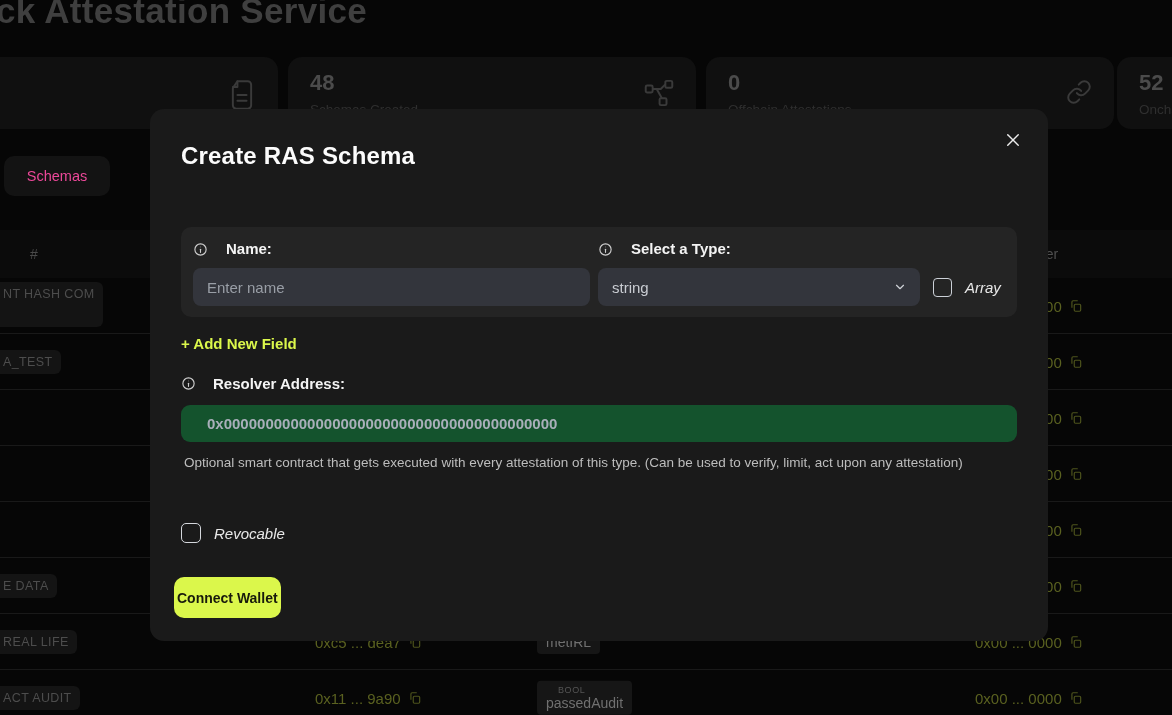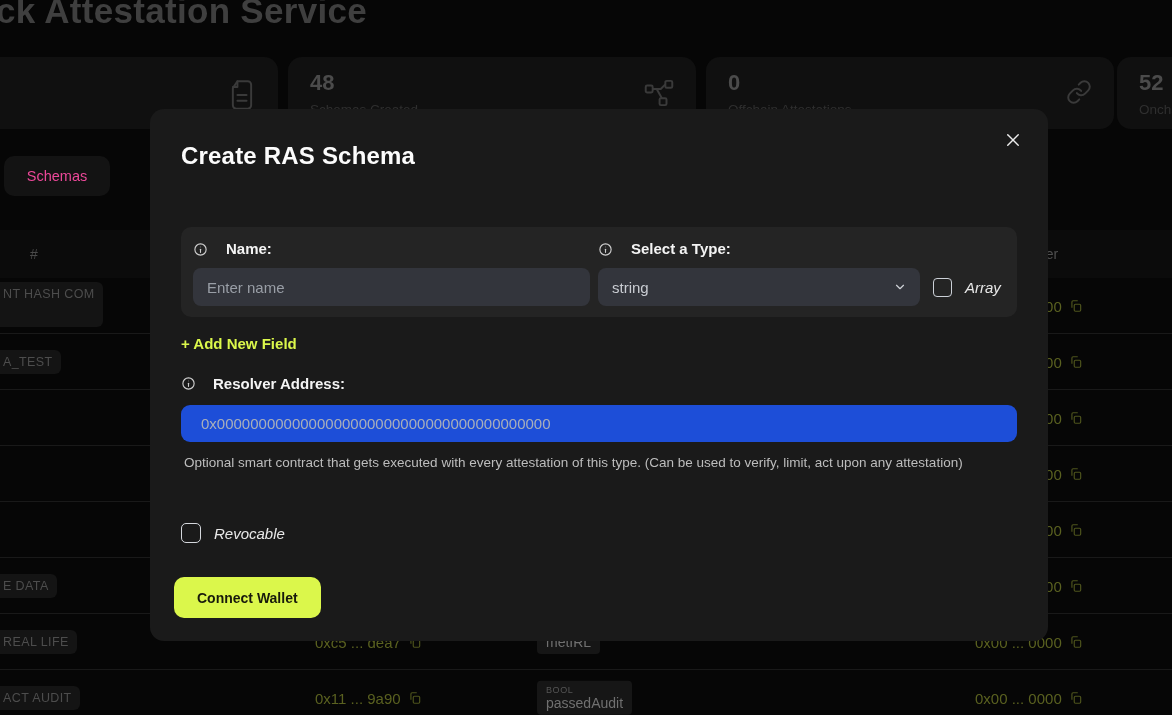--- a/index.html
+++ b/index.html
@@ -36,21 +36,21 @@
     padding:5px 8px 5px 23px;border-radius:6px;white-space:nowrap;}
   .name-chip.tall{top:4px;transform:none;padding-bottom:26px;}
 
   .cell-hash{position:absolute;top:50%;transform:translateY(-50%);
     color:var(--hash-dim);font-size:15px;display:flex;align-items:center;gap:7px;white-space:nowrap;}
   .cell-uid{left:315px;} .cell-resolver{left:975px;}
   .copy-btn{display:inline-flex;color:inherit;opacity:.85;cursor:pointer;background:none;border:none;}
 
   .schema-chip{position:absolute;left:537px;top:50%;transform:translateY(-50%);
     background:#161616;border-radius:4px;padding:4px 9px;line-height:1.15;}
-  .schema-type{display:block;font-size:9px;letter-spacing:.6px;color:#555555;}
+  .schema-type{display:block;font-size:9px;letter-spacing:.6px;color:#555555;margin-left:12px;}
   .schema-name{display:block;font-size:14px;color:#707070;}
 
   
   .modal{position:absolute;left:150px;top:109px;width:898px;height:532px;
     background:#1a1a1a;border-radius:14px;z-index:10;}
   .modal-close{position:absolute;top:20px;right:24px;width:22px;height:22px;color:#ececec;
     background:none;border:none;cursor:pointer;display:flex;align-items:center;justify-content:center;}
   .m-title{position:absolute;left:31px;top:33px;font-size:24px;font-weight:700;color:#fcfcfc;letter-spacing:.2px;}
   .m-sub{position:absolute;left:31px;top:83px;font-size:15px;color:#b3b3b3;}
 
@@ -69,28 +69,28 @@
   .select .sel-value{font-size:15px;color:#c9ccd2;}
   .select .ico{color:#cfd2d7;display:inline-flex;}
   .checkbox{width:19px;height:19px;border:1.6px solid #ccd1d8;border-radius:4px;background:transparent;cursor:pointer;flex:none;}
   .check-label{font-size:15px;color:#e8e8e8;font-style:italic;}
 
   .add-field{position:absolute;left:31px;top:226px;font-size:15px;font-weight:600;
     color:var(--accent);background:none;border:none;cursor:pointer;}
   .resolver-label{position:absolute;left:31px;top:266px;display:flex;align-items:center;gap:17px;
     font-size:15px;font-weight:700;color:#f4f4f4;}
   .resolver-label .ico{color:#cfcfcf;display:inline-flex;}
-  .resolver-input{position:absolute;left:31px;top:296px;width:836px;height:37px;background:#1d4ed8;
-    border:none;border-radius:9px;color:#a9afba;font-size:15px;padding:0 20px;outline:none;}
+  .resolver-input{position:absolute;left:31px;top:296px;width:836px;height:37px;background:#14532d;
+    border:none;border-radius:9px;color:#a9afba;font-size:15px;padding:0 26px;outline:none;font-weight:bold;}
   .helper{position:absolute;left:34px;top:344px;width:795px;font-size:13.5px;line-height:20px;color:#bdbdbd;}
 
   .revocable-row{position:absolute;left:31px;top:414px;display:flex;align-items:center;gap:13px;}
   .checkbox.big{width:20px;height:20px;border-radius:5px;border-color:#d4d7dc;}
 
-  .btn{position:absolute;top:468px;height:41px;padding:0 23px;border:none;border-radius:10px;
+  .btn{position:absolute;top:468px;height:41px;padding:0 3px;border:none;border-radius:10px;
     font-size:14px;font-weight:600;color:#181a0c;cursor:pointer;}
   .btn-connect{left:24px;background:var(--accent);}
   .btn-create{right:24px;background:var(--accent-muted);}
 </style>
 </head>
 <body>
 
 <div>
 
   <div class="page-title">ck Attestation Service</div>

